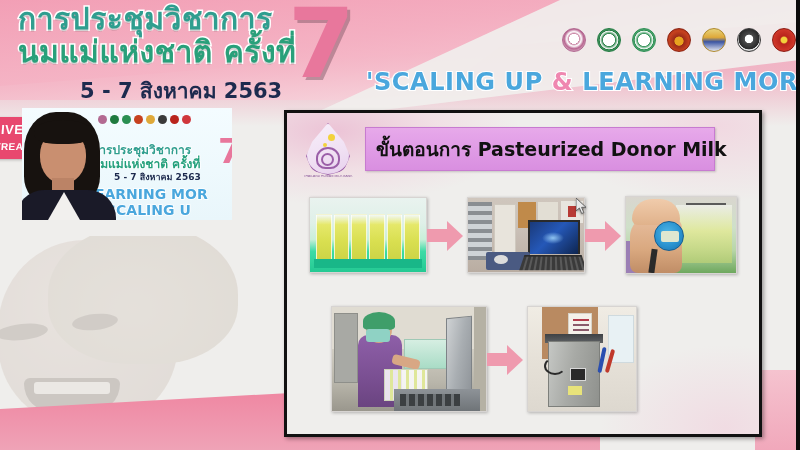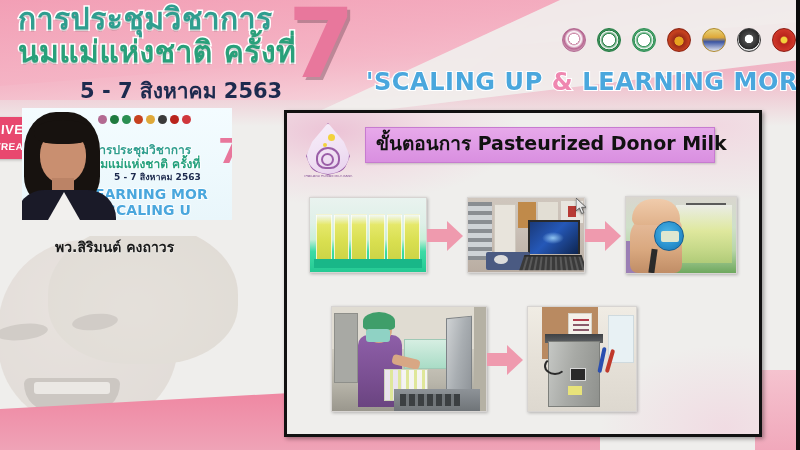--- a/index.html
+++ b/index.html
@@ -344,24 +344,24 @@
   }
   .drop-cap {
     position:absolute; left: -2px; top: 54px; width: 60px;
     text-align:center; font-size: 3.4px; color:#8b5a9a; line-height:1.1;
     white-space:nowrap; overflow:hidden;
   }
 
   
   .slide-header {
     position: absolute; left: 78px; top: 14px;
-    width: 350px; height: 36px;
+    width: 350px; height: 44px;
     background: linear-gradient(180deg,#e7a9ea 0%, #e09ce6 48%, #d98fe0 100%);
     border: 1.4px solid #c77bd0;
-    display: flex; align-items: flex-start;
+    display: flex; align-items: center;
     box-shadow: 1px 1px 2px rgba(0,0,0,.18);
   }
   .slide-header-text {
     font-family: "DejaVu Sans", sans-serif;
     font-weight: bold;
     font-size: 19px;
     color: #111;
     padding-left: 10px;
     white-space: nowrap;
   }
@@ -644,21 +644,20 @@
     <div class="si-person">
       <div class="si-hair"></div>
       <div class="si-face"></div>
       <div class="si-fringe"></div>
       <div class="si-neck"></div>
       <div class="si-shoulder"></div>
       <div class="si-collar"></div>
     </div>
   </div>
 
-  <div class="speaker-name">พว.สิริมนต์  คงถาวร</div>
 
   <div class="slide-panel">
     <div class="panel-wash"></div>
     <div class="panel-wash2"></div>
     <div class="panel-wash3"></div>
 
     <div class="drop-logo">
       <div class="drop-shape"></div>
       <div class="drop-dot1"></div>
       <div class="drop-dot2"></div>

